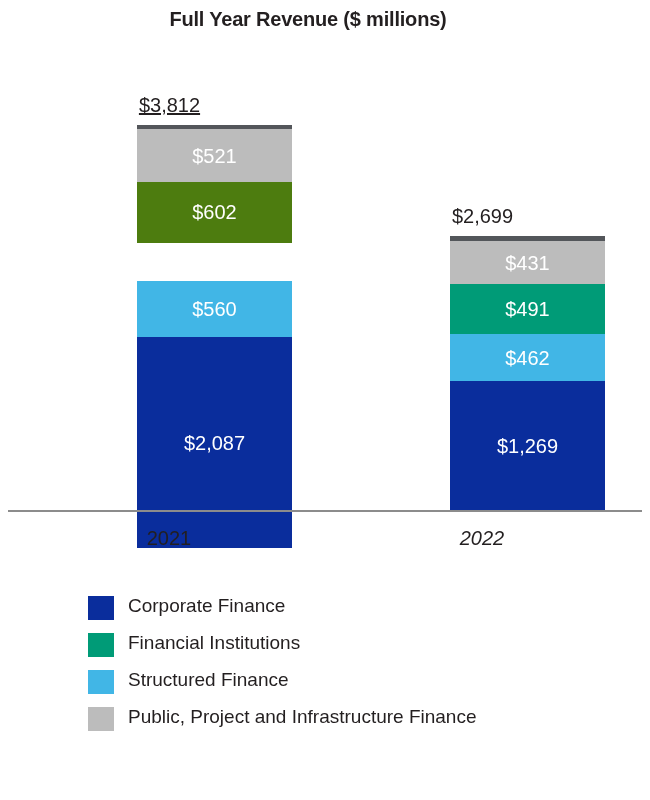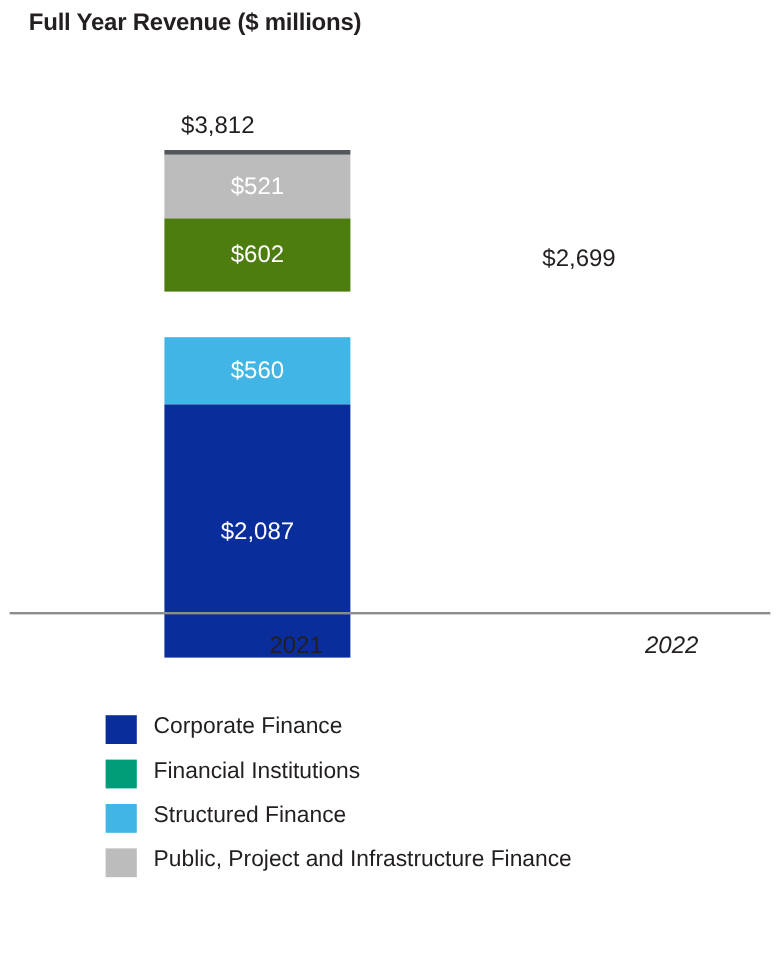--- a/index.html
+++ b/index.html
@@ -21,25 +21,25 @@
     width: 650px;
     height: 800px;
   }
 
   
   .chart-title {
     position: absolute;
     top: 8px;
     left: 0;
     width: 616px;
+    text-align: center;
     font-size: 20px;
     font-weight: bold;
     letter-spacing: -0.2px;
     color: #231f20;
-    margin-left: 24px;
   }
 
   
   .plot-area {
     position: absolute;
     left: 0;
     top: 0;
     width: 650px;
     height: 512px;
   }
@@ -78,27 +78,27 @@
     white-space: nowrap;
   }
 
   .total-label {
     position: absolute;
     width: 155px;
     text-align: center;
     font-size: 20px;
     color: #231f20;
   }
-  .total-label.y2021 { left: 104px; top: 94px; }
+  .total-label.y2021 { left: 92px; top: 94px; text-decoration: underline; }
   .total-label.y2022 { left: 405px; top: 205px; }
 
   .cat-label {
     position: absolute;
     width: 200px;
-    text-align: right;
+    text-align: center;
     font-size: 20px;
     color: #231f20;
   }
   .cat-label.y2021 { left: 69px; top: 527px; }
   .cat-label.y2022 { left: 382px; top: 527px; font-style: italic; }
 
   
   .legend {
     position: absolute;
     left: 88px;
@@ -139,20 +139,35 @@
         <div class="seg" style="height: 60.8001px; background: #4d7c0f;">
           <span class="seg-label">$602</span>
         </div>
         <div class="seg" style="height: 56.5582px; background: rgb(65, 182, 230); margin-top: 38px;">
           <span class="seg-label">$560</span>
         </div>
         <div class="seg" style="height: 210.78px; background: rgb(10, 45, 156);">
           <span class="seg-label">$2,087</span>
         </div>
       </div>
+    <div class="bar-stack y2022">
+        <div class="seg mis-other" style="height: 4.66988px; background: rgb(83, 86, 90);"></div>
+        <div class="seg" style="height: 43.7547px; background: rgb(188, 188, 188);">
+          <span class="seg-label">$431</span>
+        </div>
+        <div class="seg" style="height: 49.8459px; background: rgb(0, 155, 119);">
+          <span class="seg-label">$491</span>
+        </div>
+        <div class="seg" style="height: 46.9018px; background: rgb(65, 182, 230);">
+          <span class="seg-label">$462</span>
+        </div>
+        <div class="seg" style="height: 128.828px; background: rgb(10, 45, 156);">
+          <span class="seg-label">$1,269</span>
+        </div>
+      </div>
 
     <div class="total-label y2021">$3,812</div>
     <div class="total-label y2022">$2,699</div>
 
     <div class="baseline"></div>
 
     <div class="cat-label y2021">2021</div>
     <div class="cat-label y2022">2022</div>
   </div>
 

